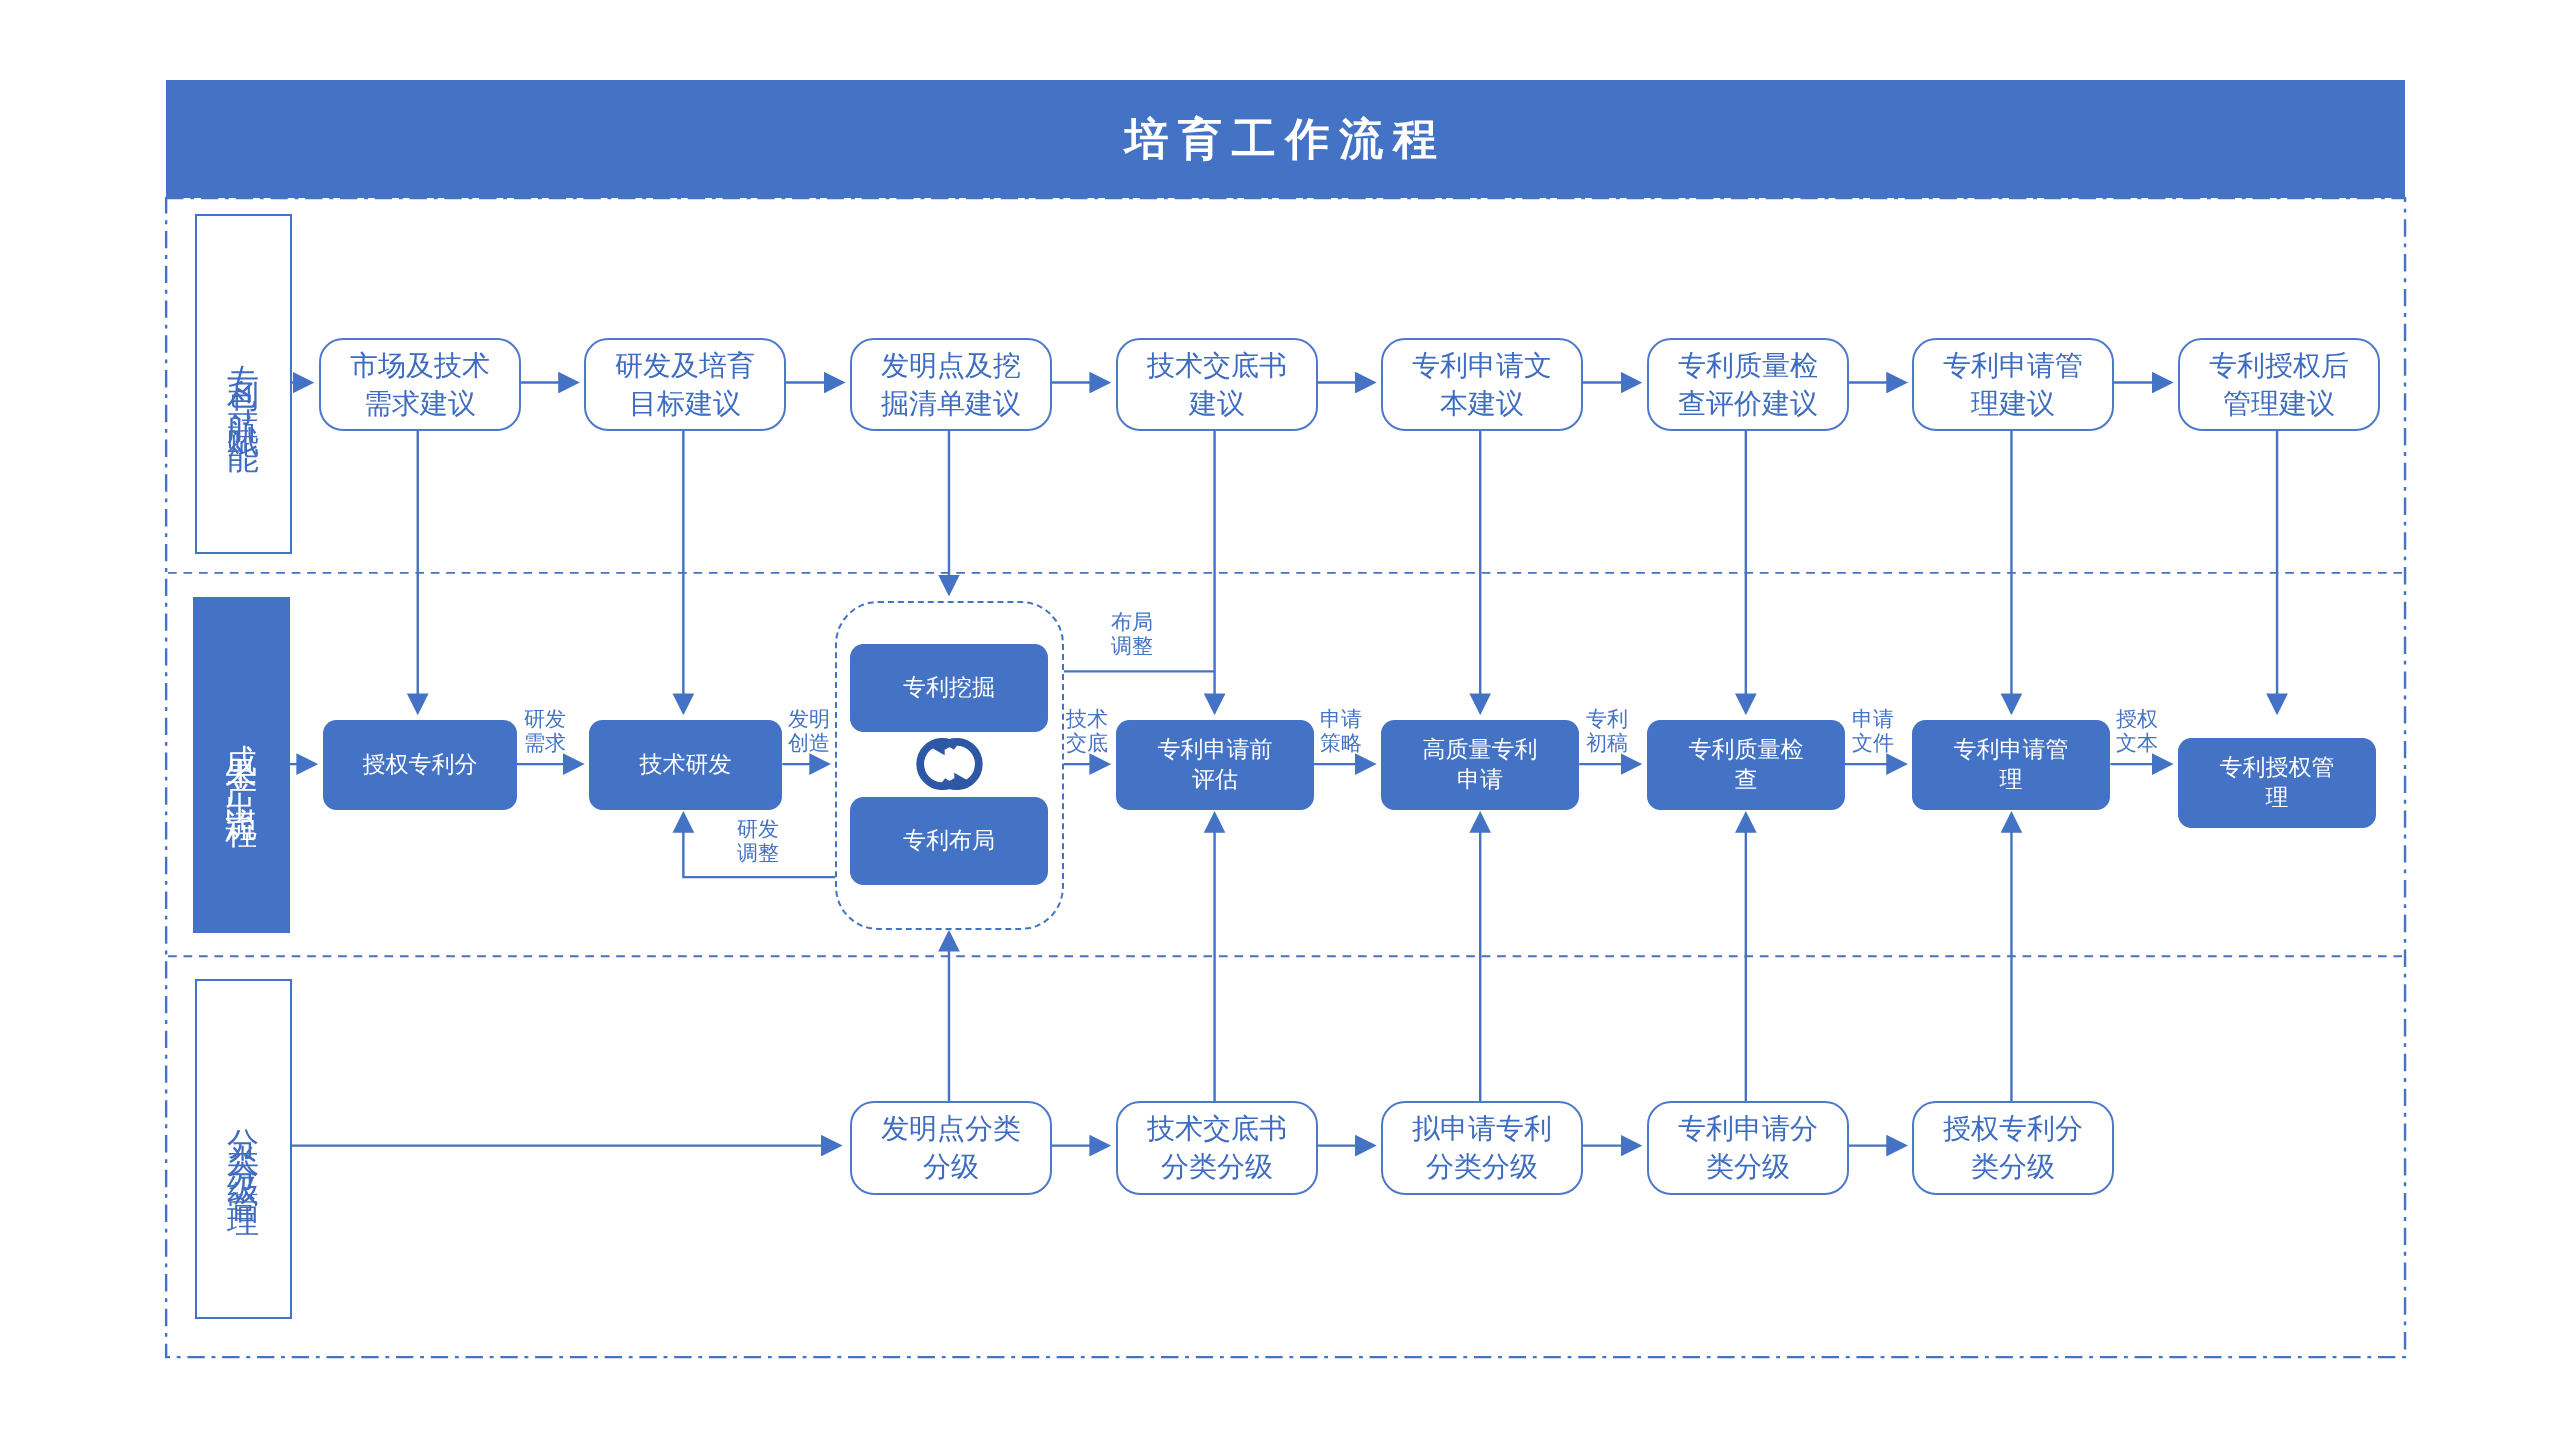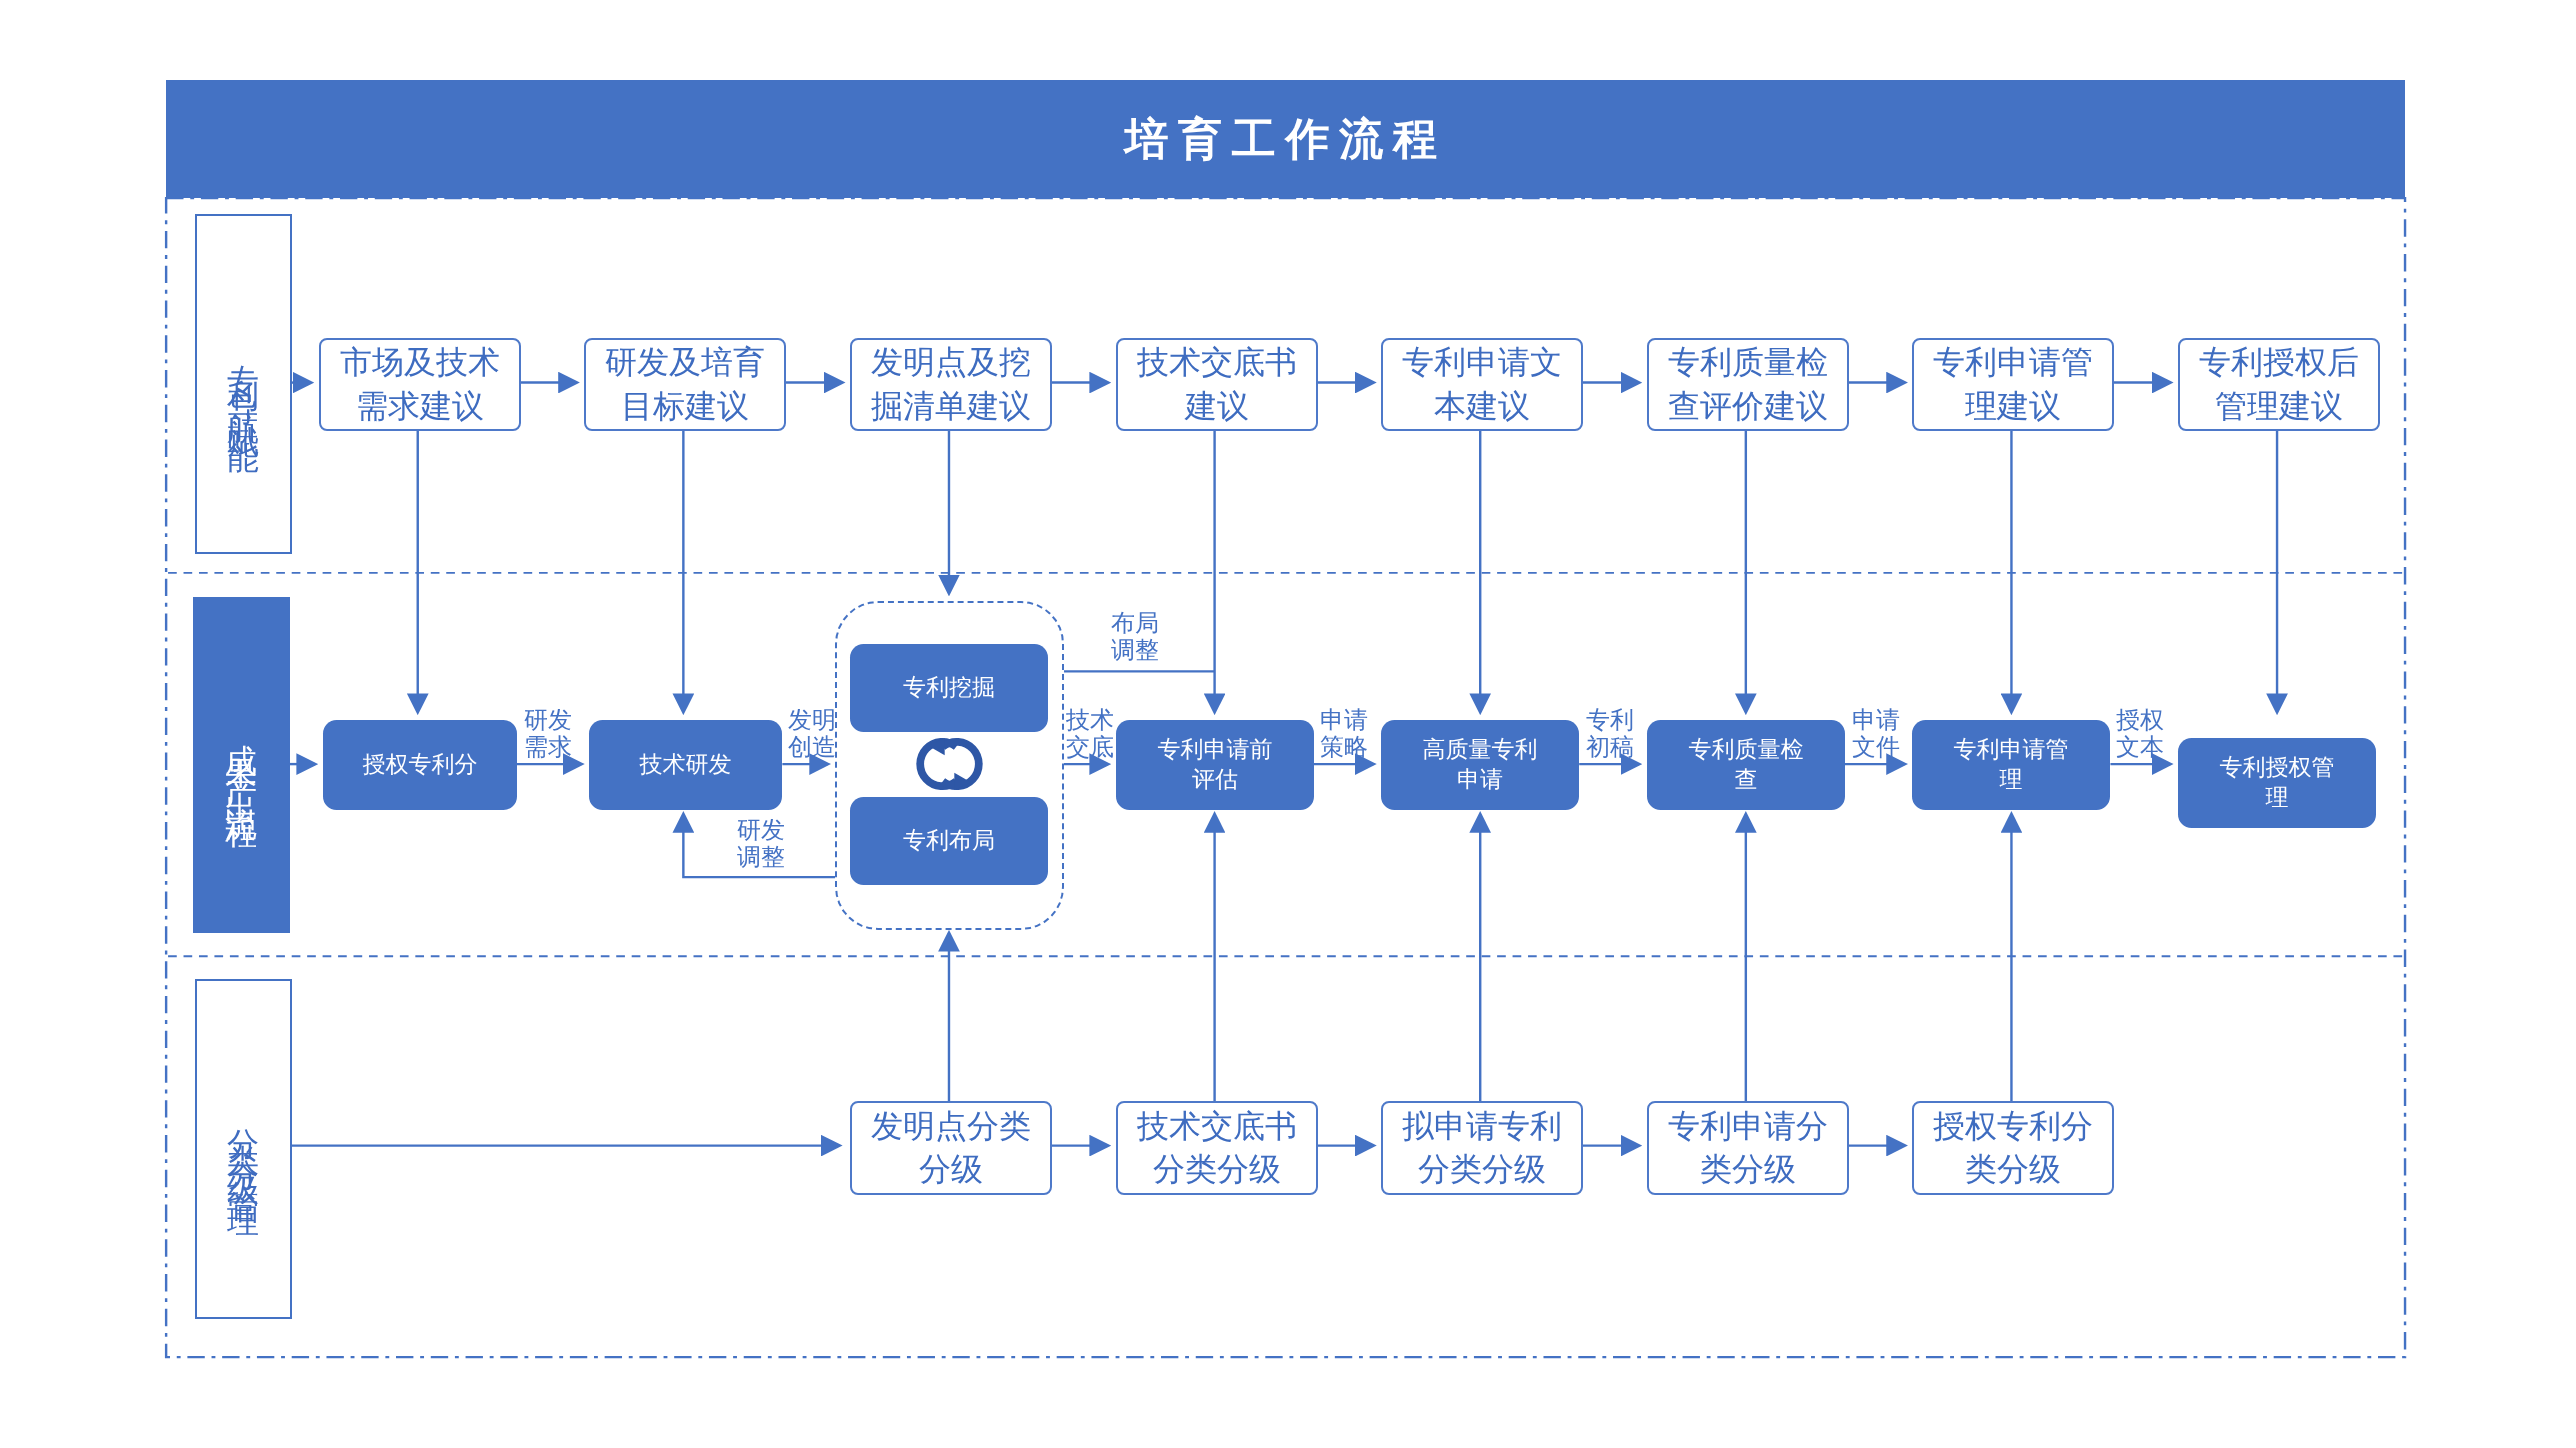--- a/index.html
+++ b/index.html
@@ -6,28 +6,28 @@
   .stage{position:relative;width:2576px;height:1449px;background:#ffffff;overflow:hidden;
          font-family:"Liberation Sans",sans-serif;}
   .titlebar{position:absolute;left:166px;top:80px;width:2239px;height:118px;background:#4472C4;
             display:flex;align-items:center;justify-content:center;}
   .titlebar span{color:#ffffff;font-size:44px;font-weight:bold;letter-spacing:9.7px;}
   svg.overlay{position:absolute;left:0;top:0;z-index:1;}
   .vlabel{position:absolute;z-index:3;display:flex;align-items:center;justify-content:center;
           writing-mode:vertical-lr;text-orientation:upright;letter-spacing:15.5px;font-size:32px;}
   .vlabel.white{background:#ffffff;border:2.4px solid #4472C4;color:#3f6cc0;}
   .vlabel.blue{background:#4472C4;color:#ffffff;}
-  .wbox{position:absolute;z-index:3;background:#ffffff;border:2.4px solid #4E79C9;border-radius:8px;
-        color:#3E6CC0;font-size:32px;line-height:1.35;display:flex;align-items:center;justify-content:center;
+  .wbox{position:absolute;z-index:3;background:#ffffff;border:2.4px solid #4E79C9;border-radius:24px;
+        color:#3E6CC0;font-size:28px;line-height:1.35;display:flex;align-items:center;justify-content:center;
         text-align:center;white-space:pre-line;}
   .bbox{position:absolute;z-index:3;background:#4472C4;border-radius:13.5px;color:#ffffff;font-size:23px;
         font-weight:500;line-height:1.3;display:flex;align-items:center;justify-content:center;
         text-align:center;white-space:pre-line;}
   .dashedbox{position:absolute;z-index:2;background:#ffffff;border:2.9px dashed #4472C4;border-radius:43px;}
-  .elabel{position:absolute;z-index:3;color:#4472C4;font-size:24px;line-height:1.12;white-space:pre-line;}
+  .elabel{position:absolute;z-index:3;color:#4472C4;font-size:21px;line-height:1.12;white-space:pre-line;}
   .cycle{position:absolute;z-index:3;}
 </style>
 </head>
 <body>
 
 <div class="stage">
 
   <svg class="overlay" width="2576" height="1449" viewBox="0 0 2667 1500">
     <defs>
       <marker id="arr" viewBox="0 0 10 10" refX="8.5" refY="5" markerWidth="9" markerHeight="9" orient="auto-start-reverse">

